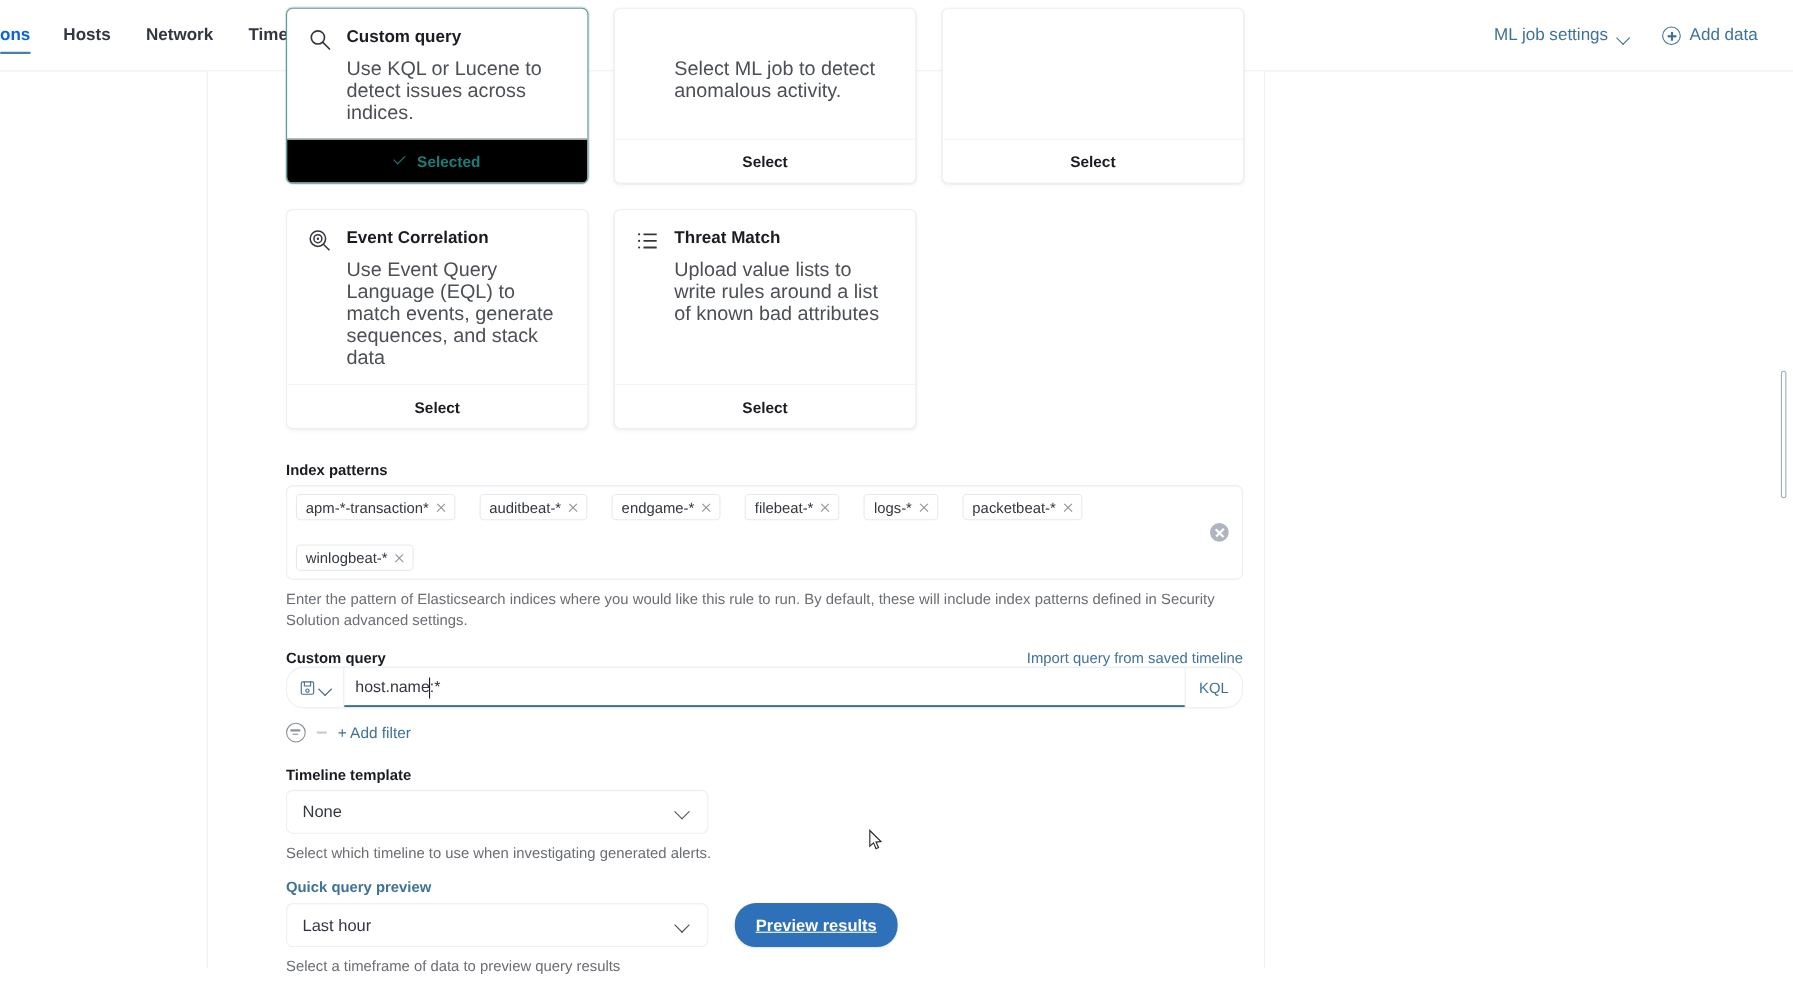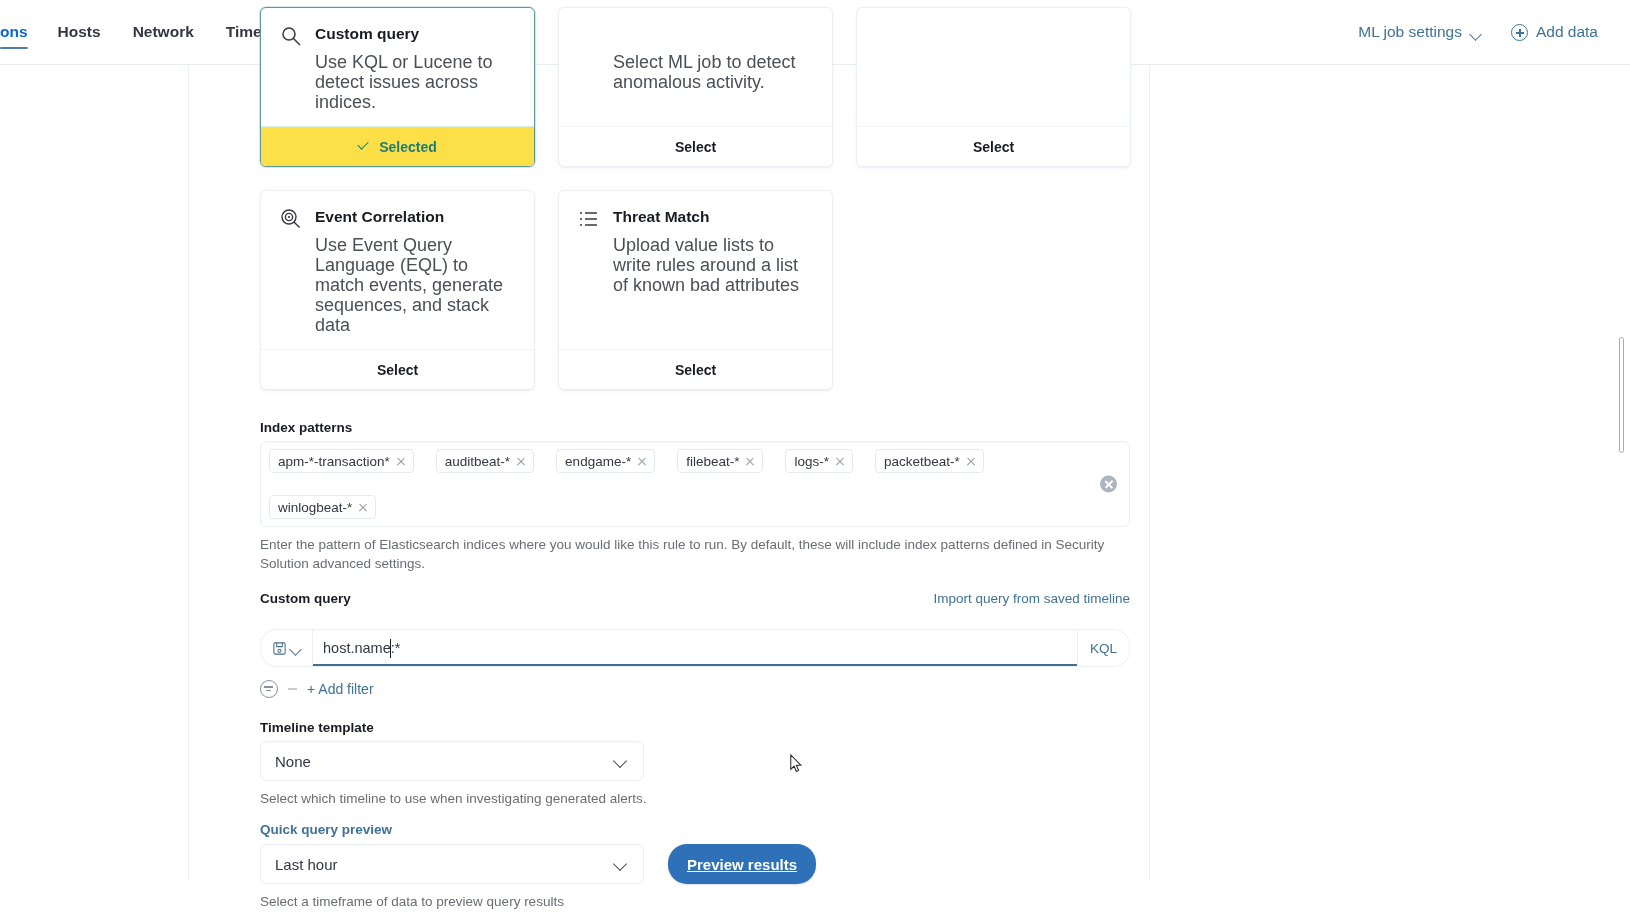--- a/index.html
+++ b/index.html
@@ -82,21 +82,21 @@
   .card-head { display: flex; align-items: flex-start; gap: 12px; margin-bottom: 4px; }
   .card-title { font-size: 15.5px; font-weight: 700; color: #1a1c21; line-height: 1.3; }
   .card-desc {
     font-size: 18px; line-height: 20px; color: #4c4f55; padding-left: 36px;
   }
   .card-foot {
     height: 40px; display: flex; align-items: center; justify-content: center;
     border-top: 1px solid #f1f4f7; font-size: 14px; font-weight: 700; color: #1a1c21;
   }
   .card-foot.sel {
-    background: #fde047; color: #1b7d79; gap: 8px; border-top-color: #d9ece9;
+    background: #000000; color: #1b7d79; gap: 8px; border-top-color: #d9ece9;
   }
   .check {
     width: 13px; height: 9px; display: inline-block; position: relative; top: -1px;
   }
   .check::before {
     content: ""; position: absolute; left: 0; top: 0; width: 9px; height: 5px;
     border-left: 1.6px solid #1b7d79; border-bottom: 1.6px solid #1b7d79;
     transform: rotate(-45deg);
   }
   .icon-svg { width: 24px; height: 24px; flex: 0 0 24px; color: #343741; }
@@ -147,21 +147,21 @@
   }
   .clear-all::before { transform: rotate(45deg); }
   .clear-all::after  { transform: rotate(-45deg); }
 
   
   .q-head { display: flex; align-items: baseline; width: 870px; }
   .q-link { margin-left: auto; font-size: 13.5px; color: #3f7296; cursor: pointer; }
   .qbar {
     width: 870px; height: 38px; display: flex; align-items: stretch;
     border: 1px solid #eceff3; border-radius: 16px; background: #fff; overflow: hidden;
-    margin-top: 23px;
+    margin-top: 0;
   }
   .q-prefix {
     width: 52px; display: flex; align-items: center; justify-content: center; gap: 3px;
     border-right: 1px solid #eceff3; color: #4a6d8c; cursor: pointer;
   }
   .q-input-wrap { flex: 1; position: relative; display: flex; align-items: center; }
   .q-input {
     flex: 1; height: 36px; border: 0; outline: none; font-size: 14.5px;
     color: #343741; padding: 0 10px; background: transparent;
     font-family: "Liberation Sans", sans-serif;

